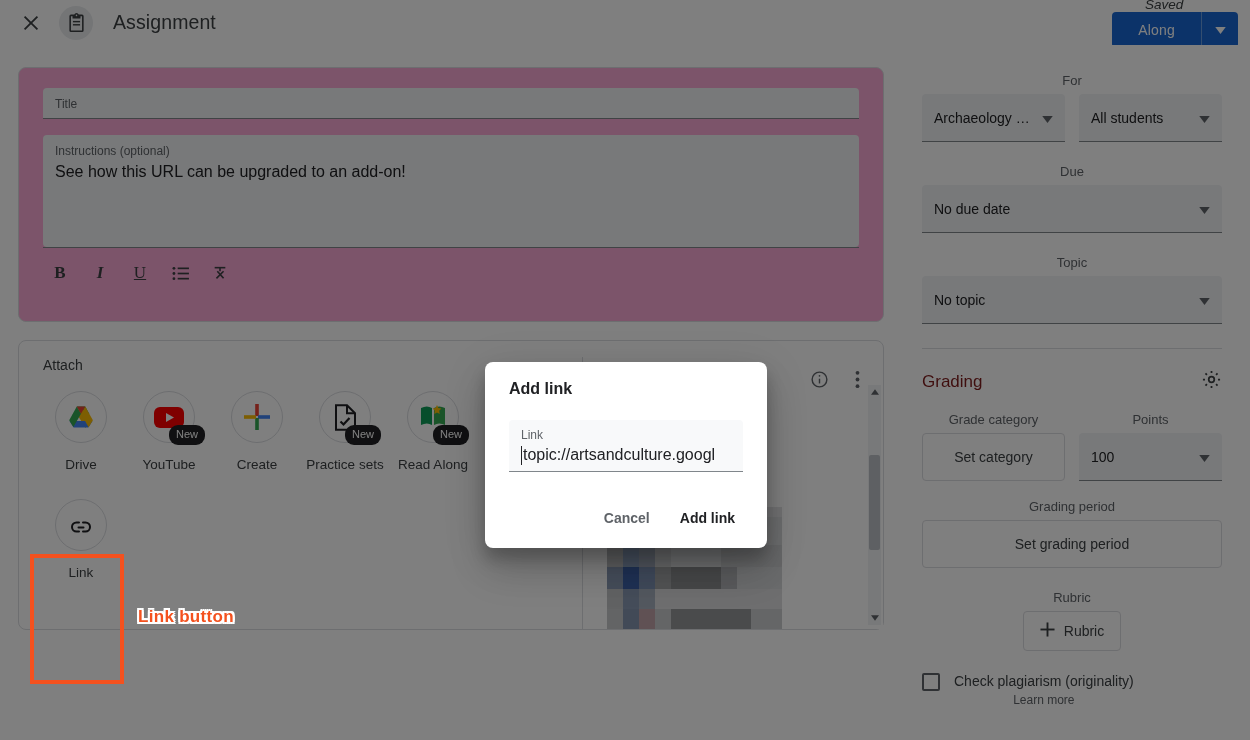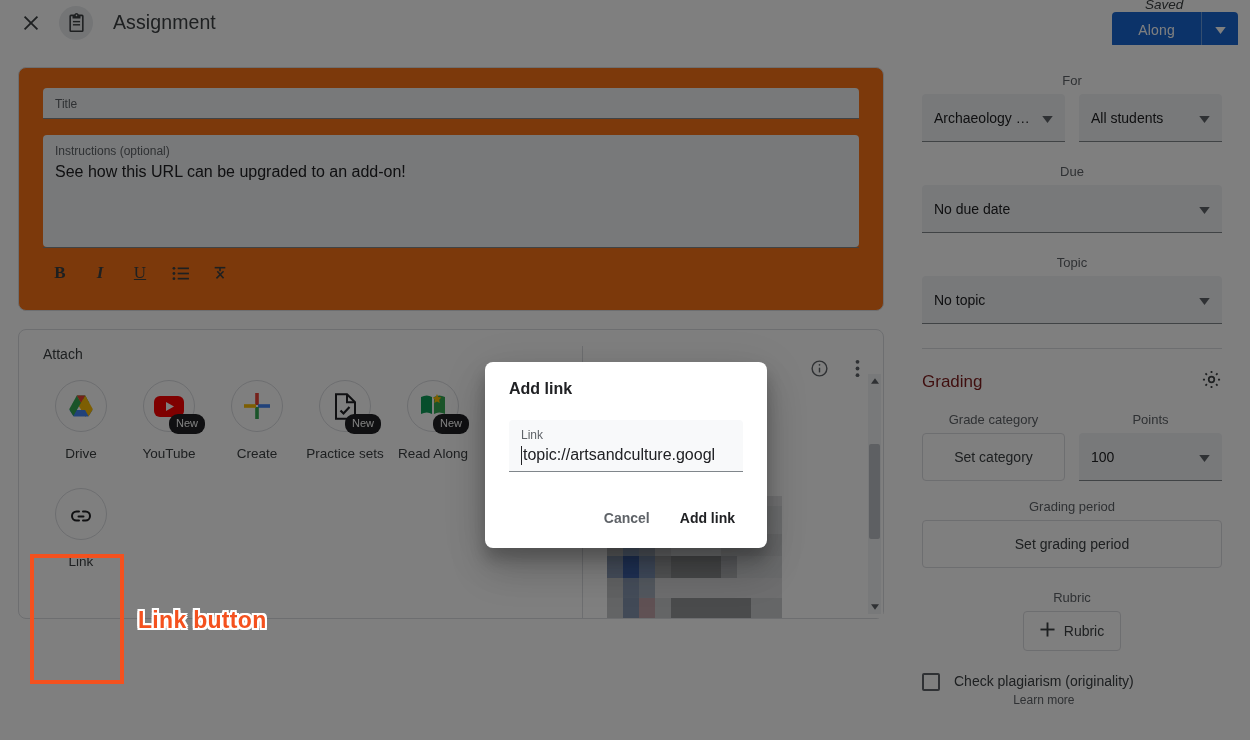--- a/index.html
+++ b/index.html
@@ -99,22 +99,22 @@
     width: 348px;
     padding: 28px 28px 0 20px;
     border-left: 0;
     text-align: center;
   }
 
   
   .card {
     border: 1px solid #dadce0;
     border-radius: 8px;
-    background: #f97316;
-    padding: 20px 24px 12px 24px;
+    background: #f9a8d4;
+    padding: 20px 24px 23px 24px;
   }
   .field {
     background: #f1f3f4;
     border-bottom: 1px solid #80868b;
     border-radius: 4px 4px 0 0;
     padding: 8px 12px 6px 12px;
   }
   .field-label {
     font-size: 12px;
     color: #5f6368;
@@ -217,21 +217,21 @@
     pointer-events: none;
     z-index: 60;
   }
   #anno-link-btn { left: 30px; top: 554px; width: 94px; height: 130px; }
   #anno-pasted-field { left: 497px; top: 424px; width: 256px; height: 64px; }
 
   .anno-text {
     position: absolute;
     z-index: 61;
     color: #F4511E;
-    font-size: 23px;
+    font-size: 17px;
     font-weight: bold;
     letter-spacing: .3px;
     -webkit-text-stroke: 0px;
     text-shadow:
       -2px -2px 0 #fff,  2px -2px 0 #fff,
       -2px  2px 0 #fff,  2px  2px 0 #fff,
       -2px  0   0 #fff,  2px  0   0 #fff,
        0   -2px 0 #fff,  0    2px 0 #fff;
     white-space: nowrap;
   }

